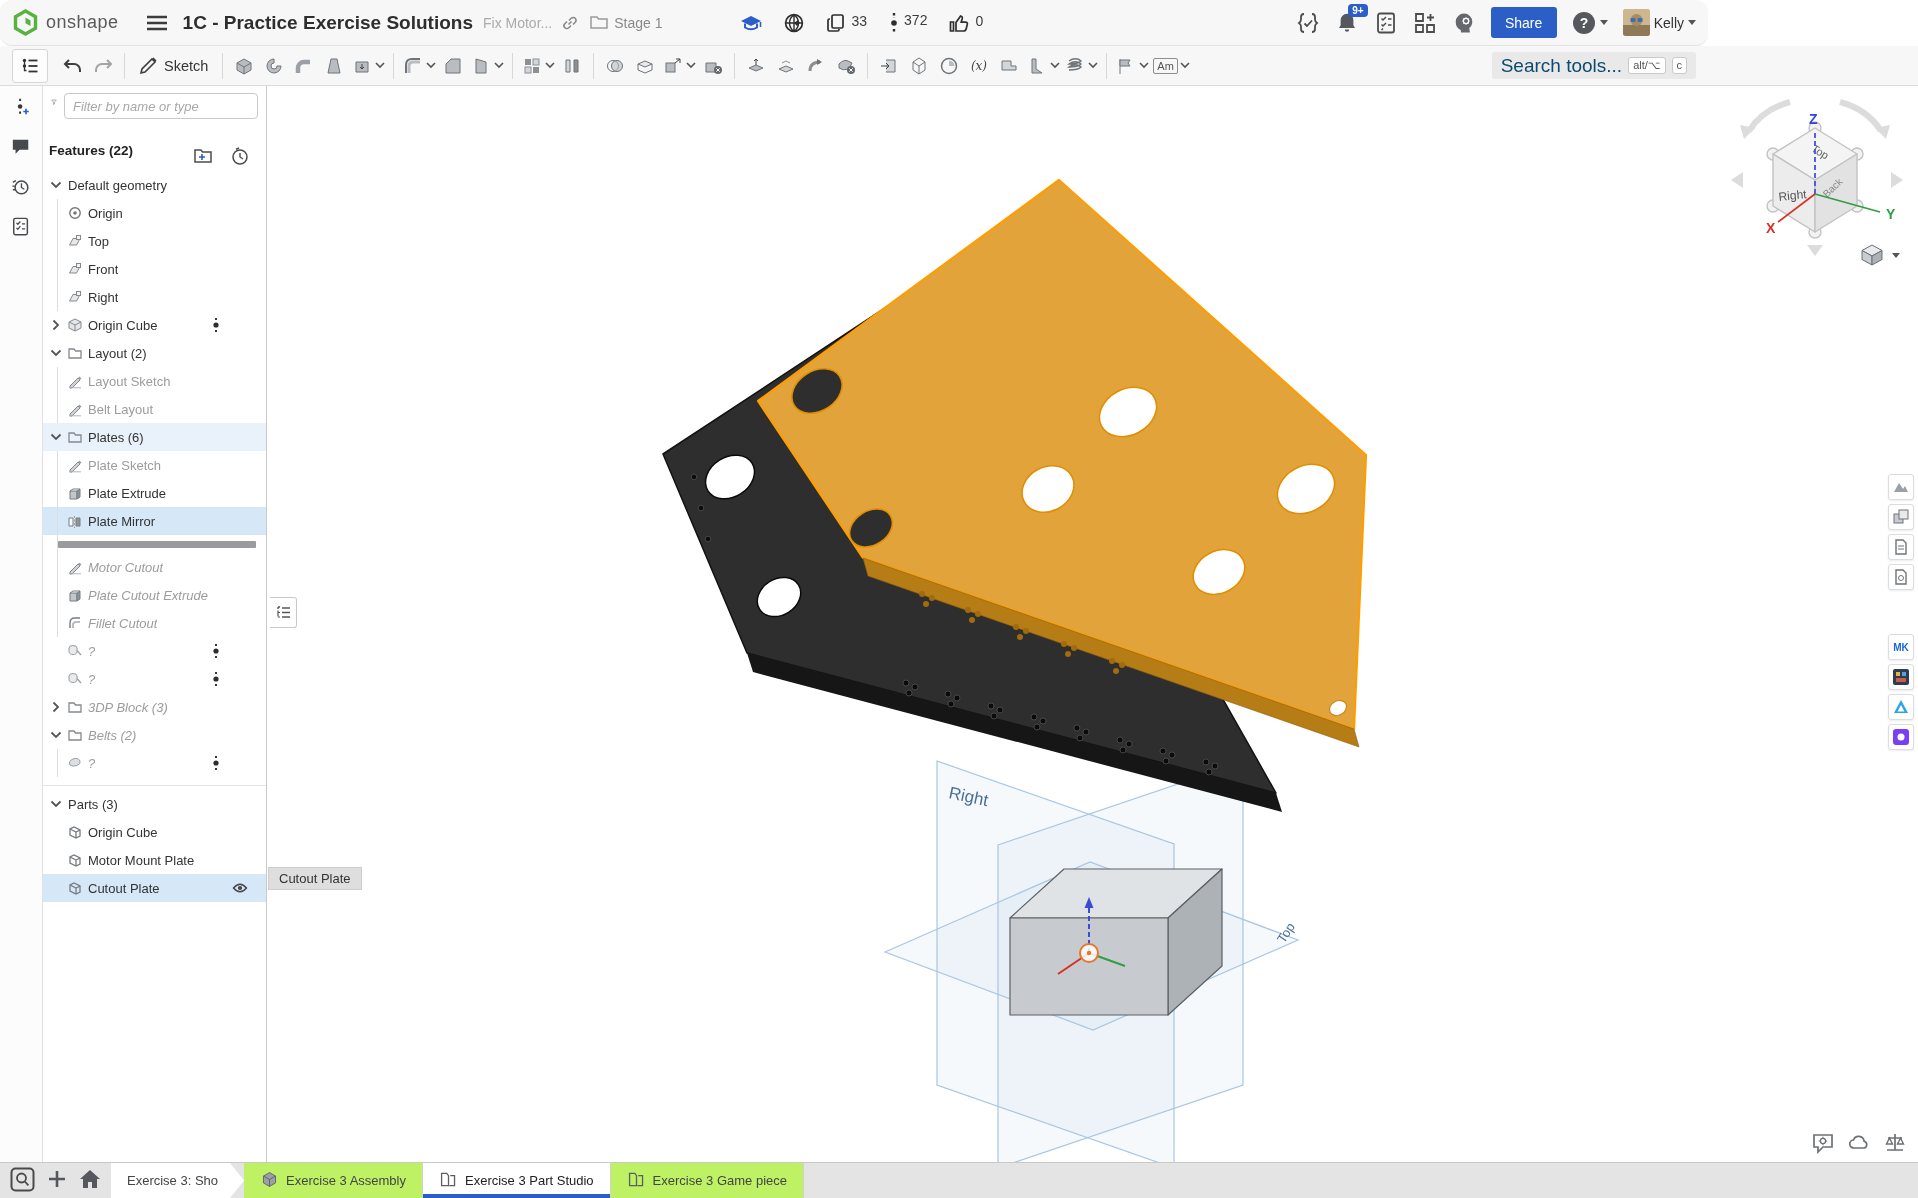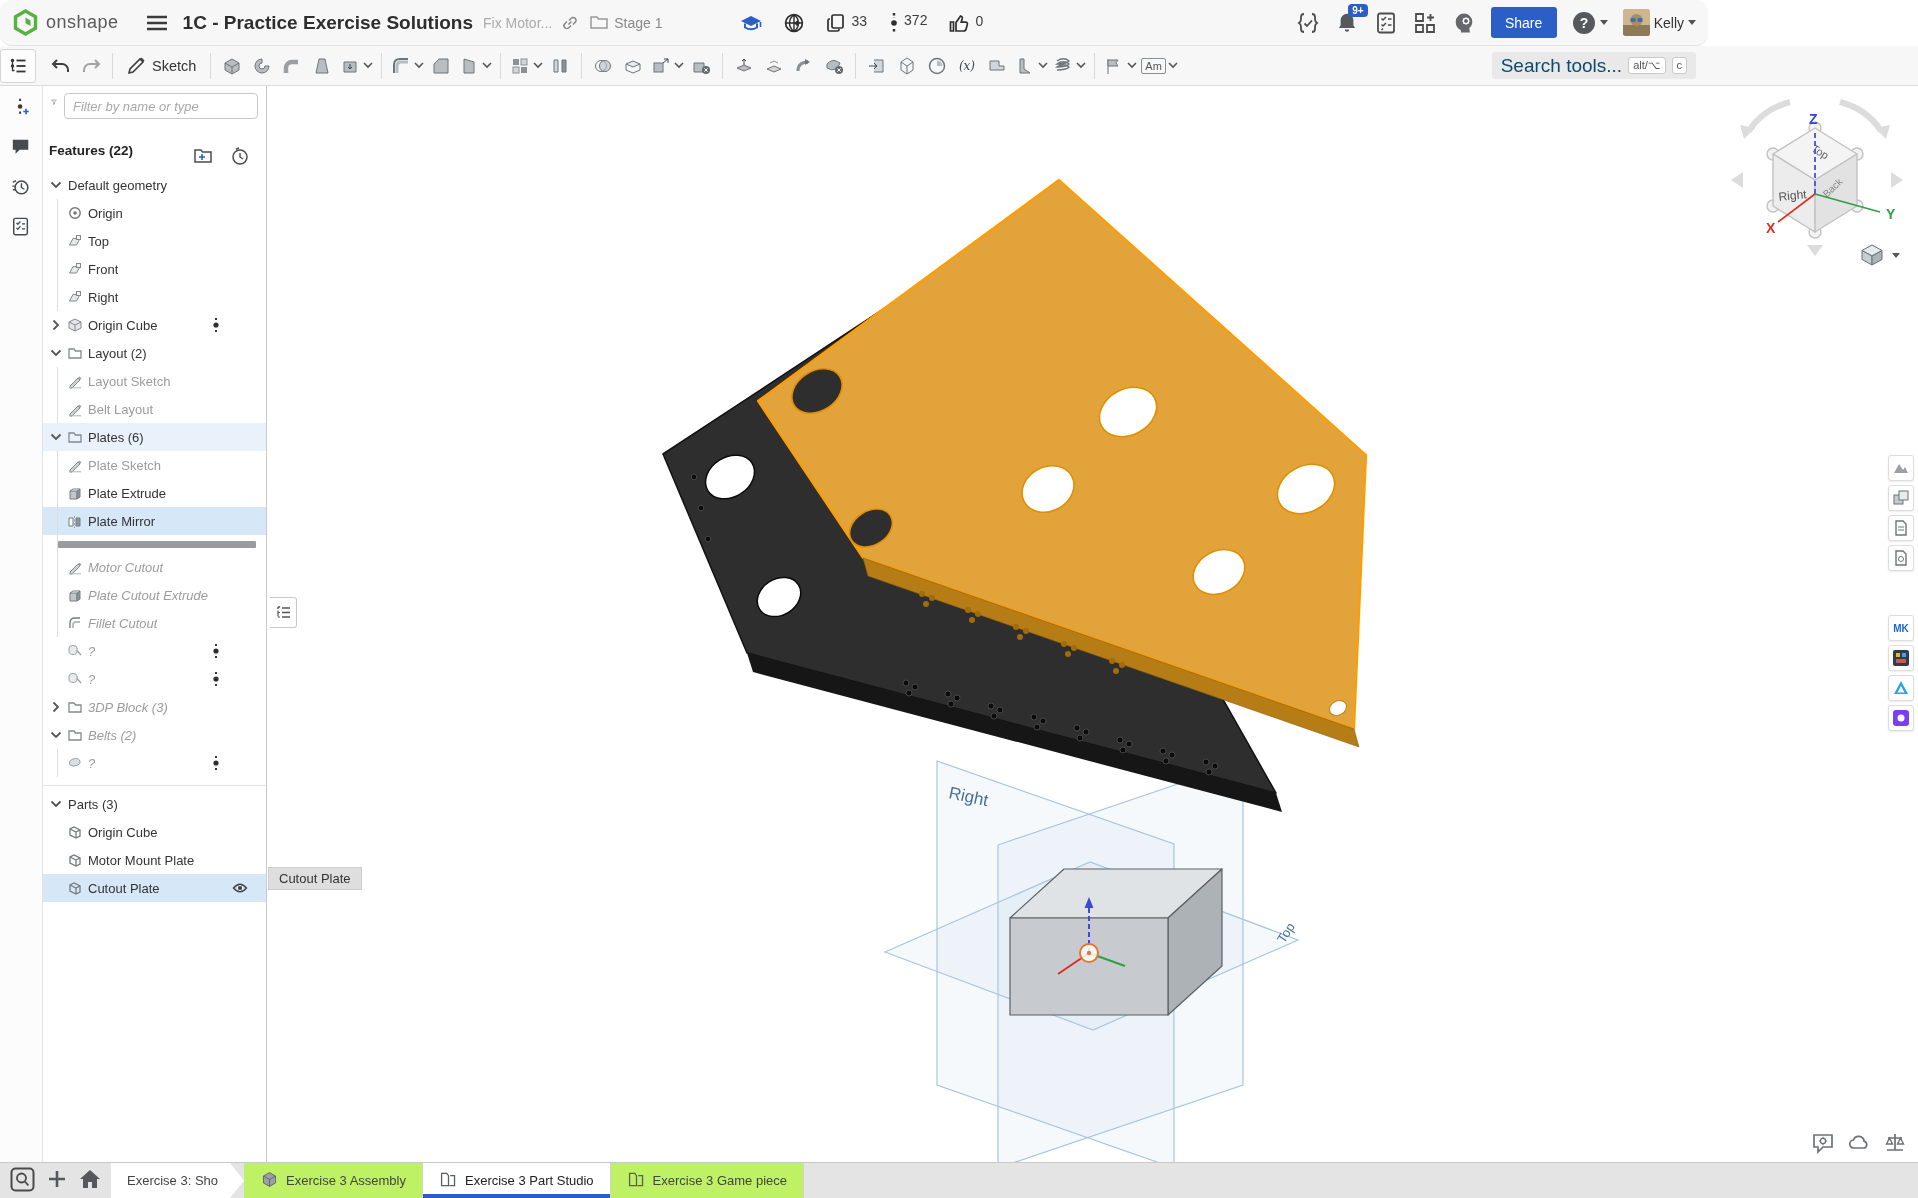--- a/index.html
+++ b/index.html
@@ -25,21 +25,21 @@
   .share-btn { background:#2b5fc7; color:#fff; border:none; border-radius:3px; height:31px; width:66px;
     font-size:14px; font-family:inherit; cursor:pointer; }
   .help-grp,.user-grp { display:flex; align-items:center; gap:4px; cursor:pointer; }
   .avatar { width:27px; height:27px; border-radius:3px; overflow:hidden; background:#cbb592; }
   .user-name { font-size:14px; color:#333; }
   .caret-d { width:0; height:0; border-left:4px solid transparent; border-right:4px solid transparent;
     border-top:5px solid #555; display:inline-block; }
 
   
   .toolbar { position:absolute; left:0; top:46px; width:1918px; height:40px; background:#f7f7f7;
-    border-bottom:1px solid #dcdcdc; display:flex; align-items:center; padding-left:0; }
+    border-bottom:1px solid #dcdcdc; display:flex; align-items:center; padding-left:12px; }
   .tree-toggle { width:36px; height:34px; background:#fdfdfd; border:1px solid #d5d5d5; border-radius:3px;
     display:flex; align-items:center; justify-content:center; margin-right:10px; cursor:pointer; }
   .tbtn { height:32px; min-width:30px; display:flex; align-items:center; justify-content:center;
     padding:0 2px; border-radius:3px; cursor:pointer; color:#555; }
   .undo-redo { font-size:19px; color:#4a4a4a; width:30px; }
   .tdiv { width:1px; height:26px; background:#d8d8d8; margin:0 6px; }
   .sketch-grp { display:flex; align-items:center; gap:6px; padding:0 8px; height:32px; cursor:pointer; }
   .sketch-lbl { font-size:14.5px; color:#333; }
   .car { margin-left:2px; }
   .ambox { border:1px solid #8a8f94; border-radius:2px; font-size:11px; color:#555; padding:1px 3px; }
@@ -82,21 +82,21 @@
   .rollback-row { position:relative; height:18px; display:flex; align-items:center; }
   .rollback-row::before { content:""; position:absolute; left:14px; top:0; bottom:0; border-left:1px solid #ddd; }
   .rollback-bar { margin-left:15px; width:198px; height:7px; background:#9b9b9f; border-radius:1px; cursor:row-resize; }
   .tree-divider { height:9px; border-bottom:1px solid #e4e4e4; margin-bottom:4px; }
 
   
   .viewport { position:absolute; left:267px; top:86px; width:1651px; height:1076px; background:#fff; }
   .scene { position:absolute; left:0; top:0; width:100%; height:100%; }
   .vcube { position:absolute; right:0; top:4px; width:193px; height:170px; }
   .cube-ctl { position:absolute; right:18px; top:158px; display:flex; align-items:center; gap:8px; cursor:pointer; }
-  .side-tools { position:absolute; right:4px; top:369px; display:flex; flex-direction:column; gap:4px; }
+  .side-tools { position:absolute; right:4px; top:388px; display:flex; flex-direction:column; gap:4px; }
   .side-tools .gap { height:36px; }
   .sbtn { width:26px; height:26px; background:#fff; border:1px solid #ddd; border-radius:3px;
     box-shadow:0 1px 2px rgba(0,0,0,.08); display:flex; align-items:center; justify-content:center;
     font-size:9px; cursor:pointer; overflow:hidden; }
   .mk { color:#1a66d6; font-weight:bold; font-size:10px; }
   .vp-foot { position:absolute; right:12px; bottom:8px; display:flex; gap:14px; }
   .vp-foot .fic { width:22px; height:22px; cursor:pointer; }
 
   .tooltip { position:absolute; left:268px; top:867px; background:#dedede; border:1px solid #cdcdcd;
     padding:3px 10px; font-size:13px; color:#333; white-space:nowrap; }

